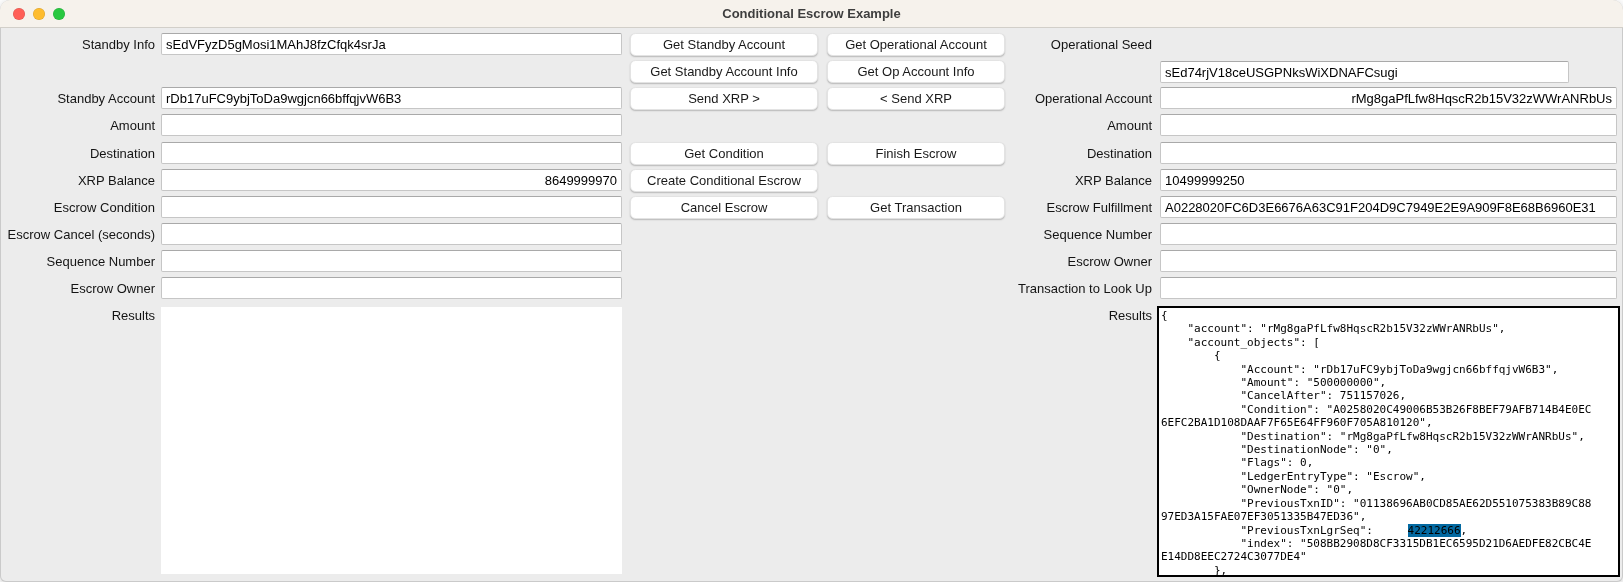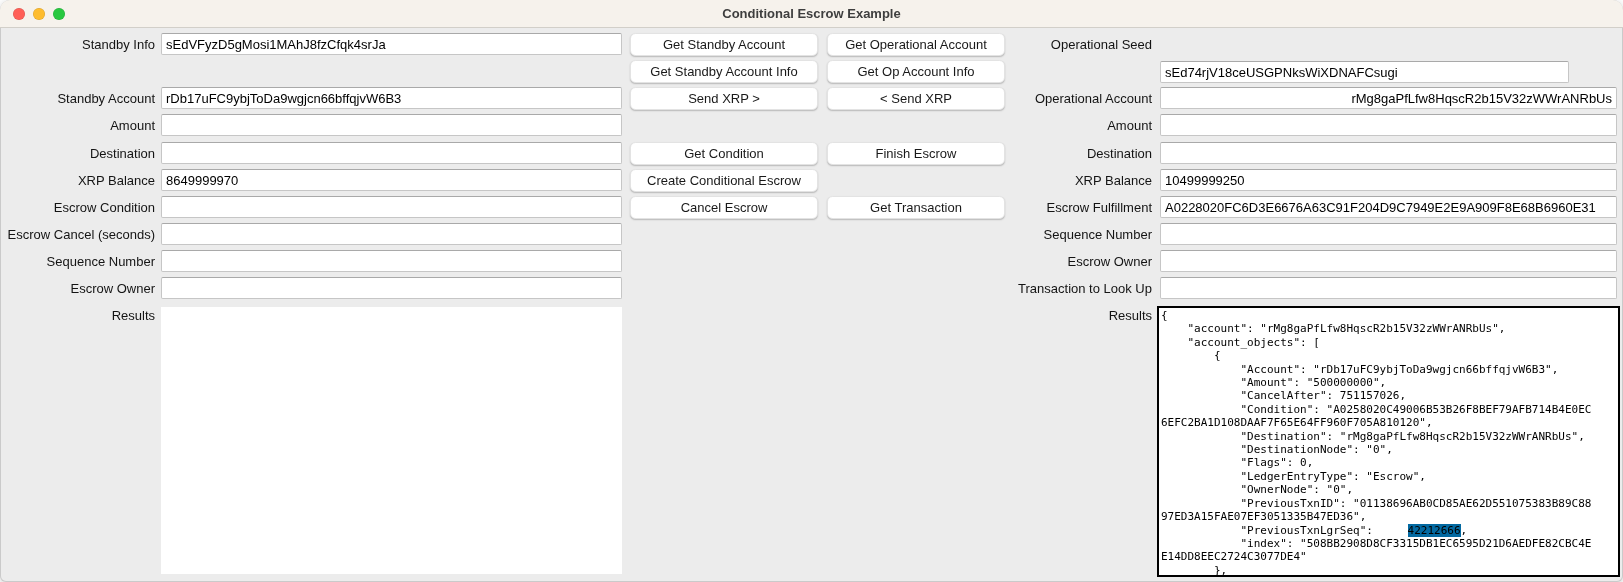--- a/index.html
+++ b/index.html
@@ -65,21 +65,21 @@
   <div class="label" style="left:0;width:155px;top:200px">Escrow Condition</div>
   <div class="label" style="left:0;width:155px;top:227px">Escrow Cancel (seconds)</div>
   <div class="label" style="left:0;width:155px;top:254px">Sequence Number</div>
   <div class="label" style="left:0;width:155px;top:281px">Escrow Owner</div>
   <div class="label" style="left:0;width:155px;top:308px">Results</div>
 
   <input class="field" style="left: 161px; top: 33px; width: 461px;" value="sEdVFyzD5gMosi1MAhJ8fzCfqk4srJa">
   <input class="field" style="left: 161px; top: 87px; width: 461px;" value="rDb17uFC9ybjToDa9wgjcn66bffqjvW6B3">
   <input class="field" style="left: 161px; top: 114px; width: 461px;" value="">
   <input class="field" style="left: 161px; top: 142px; width: 461px;" value="">
-  <input class="field" style="left: 161px; top: 169px; width: 461px;" value="8649999970">
+  <input class="field" style="left: 161px; top: 169px; width: 461px; text-align: right;" value="8649999970">
   <input class="field" style="left: 161px; top: 196px; width: 461px;" value="">
   <input class="field" style="left: 161px; top: 223px; width: 461px;" value="">
   <input class="field" style="left: 161px; top: 250px; width: 461px;" value="">
   <input class="field" style="left: 161px; top: 277px; width: 461px;" value="">
   <div class="results-left"></div>
 
   <button class="btn" style="left:630px;top:60px;width:188px">Get Standby Account Info</button>
   <button class="btn" style="left:630px;top:33px;width:188px">Get Standby Account</button>
   <button class="btn" style="left:630px;top:87px;width:188px">Send XRP &gt;</button>
   <button class="btn" style="left:630px;top:142px;width:188px">Get Condition</button>

